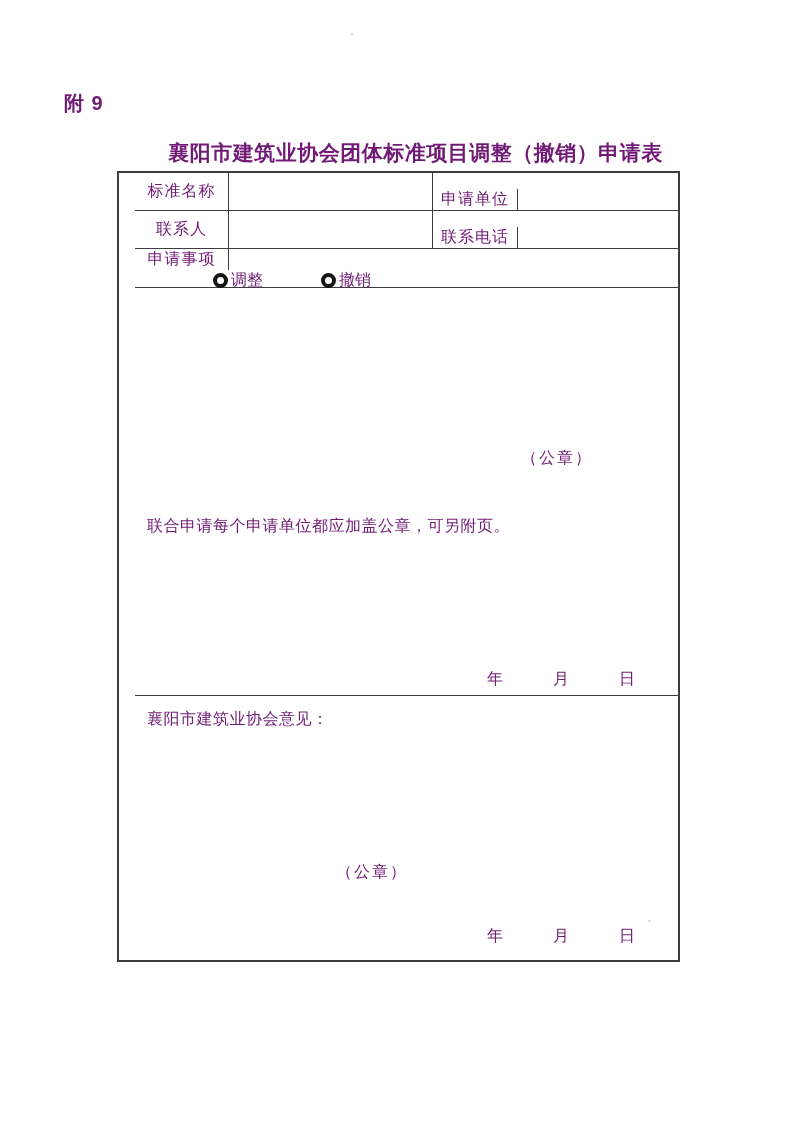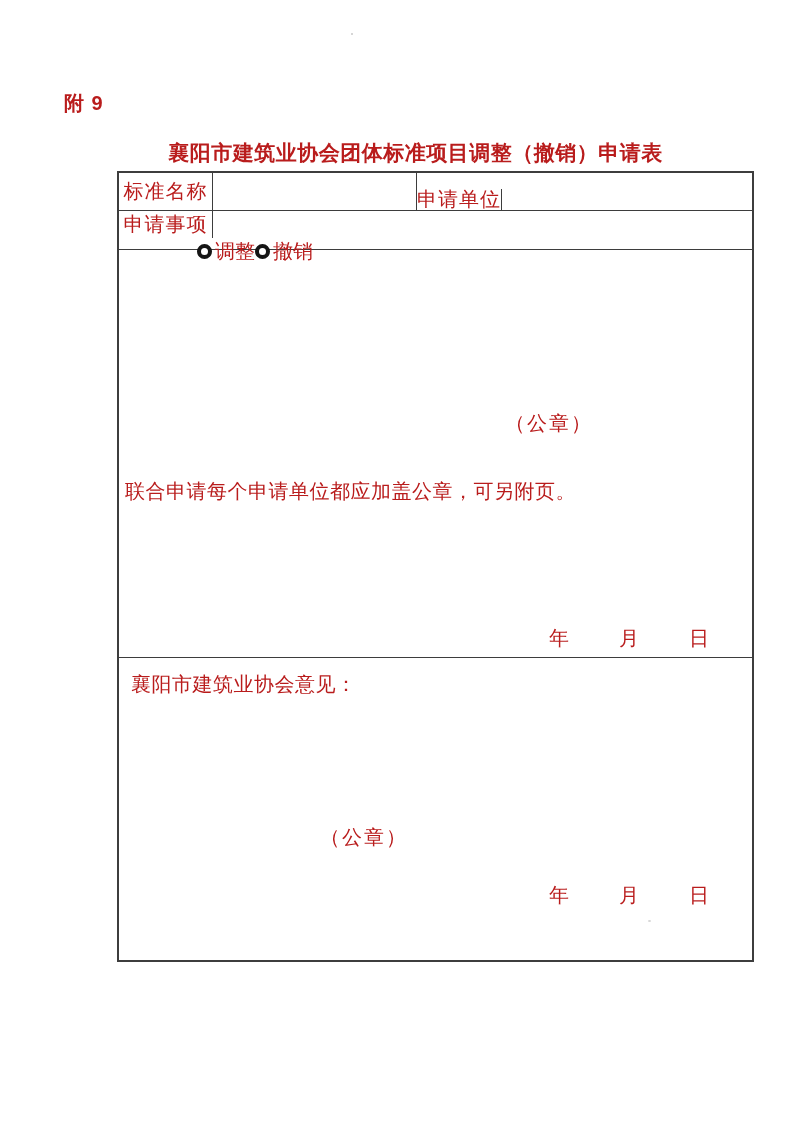--- a/index.html
+++ b/index.html
@@ -5,21 +5,21 @@
   html, body {
     margin: 0;
     padding: 0;
     background: #ffffff;
   }
   .page {
     position: relative;
     width: 794px;
     height: 1122px;
     background: #ffffff;
-    color: #b91c1c;
+    color: #701a75;
     font-family: "Liberation Serif", "DejaVu Serif", serif;
     overflow: hidden;
   }
   .attachment-label {
     position: absolute;
     left: 64px;
     top: 90px;
     font-size: 20px;
     font-weight: bold;
     font-family: "Liberation Sans", "DejaVu Sans", sans-serif;
@@ -34,25 +34,26 @@
     font-size: 21px;
     font-weight: bold;
     font-family: "Liberation Sans", "DejaVu Sans", sans-serif;
     letter-spacing: 0.5px;
     margin-left: 37px;
   }
   .form-table {
     position: absolute;
     left: 117px;
     top: 171px;
-    width: 637px;
+    width: 563px;
     height: 791px;
     border: 2px solid #3d3d3d;
     box-sizing: border-box;
-    font-size: 20px;
+    font-size: 16px;
+    padding-left: 16px;
   }
   .row {
     display: flex;
     border-bottom: 1px solid #3d3d3d;
     box-sizing: border-box;
   }
   .row-info { height: 38px; }
   .row-request { height: 39px; flex-direction: column; }
   .row-content { height: 408px; position: relative; display: block; }
   .row-opinion { flex: 1; position: relative; display: block; border-bottom: none; height: 263px; }
@@ -67,20 +68,21 @@
   .c2 { width: 204px; }
   .c3 { width: 85px; margin-top: 16px; }
   .c4 { flex: 1; }
   .label-cell { letter-spacing: 1px; }
   .options-cell {
     flex: 1;
     display: flex;
     align-items: flex-start;
     justify-content: flex-start;
     padding-left: 78px;
+    gap: 58px;
     box-sizing: border-box;
   }
   .option {
     display: inline-flex;
     align-items: center;
   }
   .radio-ring {
     display: inline-block;
     width: 7px;
     height: 7px;
@@ -100,21 +102,21 @@
   .seal-placeholder {
     position: absolute;
     letter-spacing: 2px;
     white-space: nowrap;
     text-align: center;
   }
   .row-content .seal-placeholder { left: 386px; top: 160px; }
   .row-opinion .seal-placeholder { left: 201px; top: 166px; }
   .joint-note {
     position: absolute;
-    left: 6px;
+    left: 12px;
     top: 228px;
     letter-spacing: 0.5px;
     white-space: nowrap;
   }
   .date-line {
     position: absolute;
     right: 43px;
     display: flex;
     gap: 50px;
   }
@@ -142,20 +144,26 @@
 
   <div class="form-table">
 
     <div class="row row-info">
       <div class="cell bordered c1 label-cell">标准名称</div>
       <div class="cell bordered c2"></div>
       <div class="cell bordered c3 label-cell">申请单位</div>
       <div class="cell c4"></div>
     </div>
 
+    <div class="row row-info">
+      <div class="cell bordered c1 label-cell">联系人</div>
+      <div class="cell bordered c2"></div>
+      <div class="cell bordered c3 label-cell">联系电话</div>
+      <div class="cell c4"></div>
+    </div>
 
     <div class="row row-request">
       <div class="cell bordered c1 label-cell">申请事项</div>
       <div class="options-cell">
         <span class="option">
           <span class="radio-ring"></span>
           <span>调整</span>
         </span>
         <span class="option">
           <span class="radio-ring"></span>

